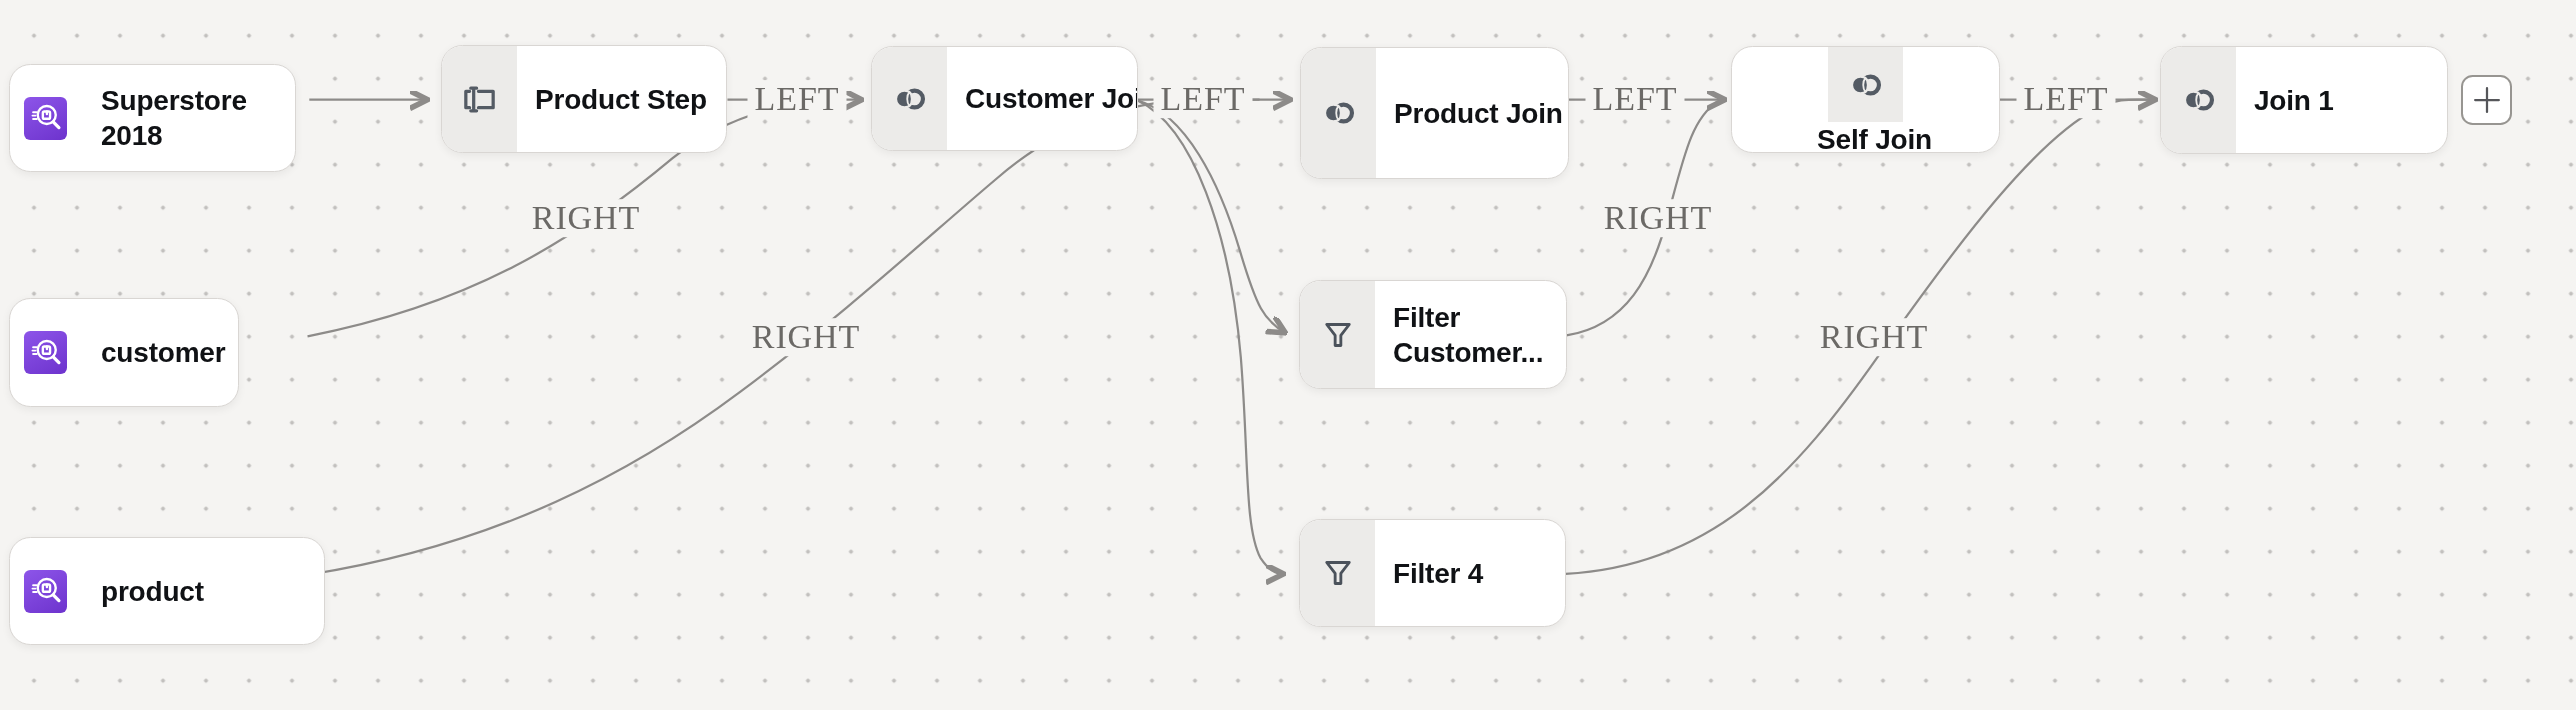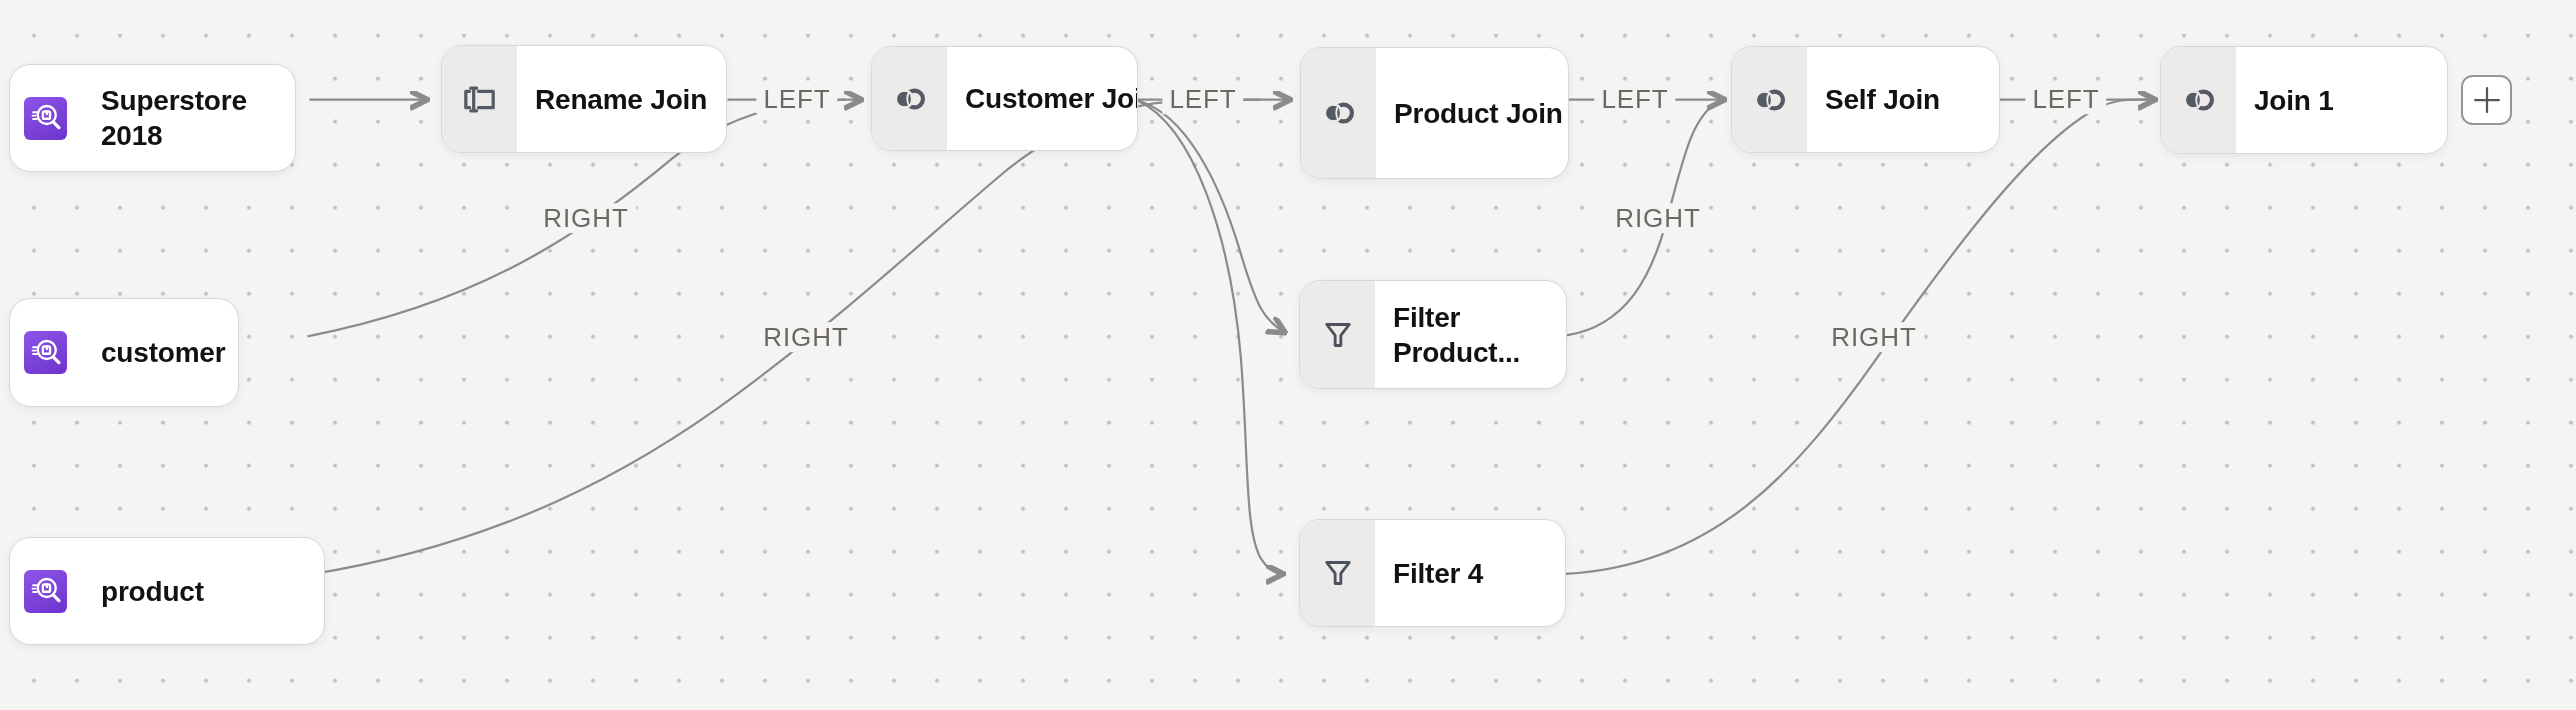--- a/index.html
+++ b/index.html
@@ -16,22 +16,22 @@
     background-image:radial-gradient(circle, #c2c0be 1.8px, transparent 2.3px);
     background-size:43px 43px;
     background-position:12.5px 14.2px;
   }
   svg.edges{ position:absolute; left:0; top:0; z-index:1; }
   svg.edges path, svg.edges line{ stroke:#8d8b89; stroke-width:2.5; fill:none; }
 
   .edge-label{
     position:absolute; z-index:2;
     transform:translate(-50%,-50%);
-    font-size:26px; color:#6b6966; letter-spacing:0.9px;
-    background:#f5f4f2; padding:1.8px 7.1px; line-height:1;
+    font-size:34px; color:#6b6966; letter-spacing:0.9px;
+    background:#f5f4f2; padding:1.8px 7.1px; line-height:1;font-family:Liberation Serif, serif;
   }
 
   .node{
     position:absolute; z-index:3;
     background:#ffffff;
     border:1.8px solid #d9d6d3;
     border-radius:21.4px;
     box-shadow:0 2.7px 9px rgba(0,0,0,0.06);
     display:flex; align-items:center;
     overflow:hidden;
@@ -69,21 +69,21 @@
     cursor:pointer;
   }
 
   
   #n-superstore { left:9px;  top:46px;  width:287px; height:108px; }
   #n-customer   { left:9px;  top:280px; width:230px; height:109px; }
   #n-product    { left:9px;  top:519px; width:316px; height:108px; }
   #n-rename     { left:441px; top:45px;  width:286px; height:108px; }
   #n-cjoin      { left:871px; top:46px;  width:267px; height:105px; }
   #n-pjoin      { left:1300px;top:47px;  width:269px; height:132px; }
-  #n-sjoin      { left:1731px;top:46px;  width:269px; height:107px; }
+  #n-sjoin      { left:1731px;top:46px;  width:269px; height:107px;flex-direction:column; }
   #n-join2      { left:2160px;top:46px;  width:288px; height:108px; }
   #n-fstd       { left:1299px;top:280px; width:268px; height:109px; }
   #n-f2         { left:1299px;top:519px; width:267px; height:108px; }
   #add-step     { left:2461px;top:75px; }
 
   
   #el-left-1 { left:797px;  top:99px; }
   #el-left-2 { left:1203px; top:99px; }
   #el-left-3 { left:1635px; top:99px; }
   #el-left-4 { left:2066px; top:99px; }
@@ -165,21 +165,21 @@
   </div>
 
   <div class="node transform" id="n-rename">
     <span class="icon-section">
       <svg width="41" height="41" viewBox="0 0 24 24" fill="none" stroke="#545b64" stroke-width="1.9" stroke-linecap="round" stroke-linejoin="round">
         <path d="M6.2 7.2 H4 V16.8 H6.2"></path>
         <path d="M8.6 5.4 V18.6 M6.9 5.4 H10.3 M6.9 18.6 H10.3"></path>
         <path d="M11.4 7.2 H20 V16.8 H11.4"></path>
       </svg>
     </span>
-    <span class="label">Rename Join</span>
+    <span class="label">Product Step</span>
   </div>
 
   <div class="node transform" id="n-cjoin">
     <span class="icon-section">
       <svg width="37" height="24" viewBox="0 0 44 28">
         <circle cx="28" cy="14" r="10" fill="none" stroke="#545b64" stroke-width="5"></circle>
         <circle cx="16" cy="14" r="10" fill="#545b64" stroke="#ecebe9" stroke-width="2.5"></circle>
         <path d="M22 5.6 C25.6 9.6 25.6 18.4 22 22.4 C18.4 18.4 18.4 9.6 22 5.6 Z" fill="#545b64" stroke="#ecebe9" stroke-width="2.2"></path>
       </svg>
     </span>
@@ -218,21 +218,21 @@
     </span>
     <span class="label">Join 1</span>
   </div>
 
   <div class="node transform wrap" id="n-fstd">
     <span class="icon-section">
       <svg width="36" height="36" viewBox="0 0 24 24" fill="none" stroke="#4b525b" stroke-width="1.9" stroke-linejoin="round" stroke-linecap="round">
         <path d="M4.5 5 H19.5 L13.9 12.3 V19 H10.1 V12.3 Z"></path>
       </svg>
     </span>
-    <span class="label">Filter Product...</span>
+    <span class="label">Filter Customer...</span>
   </div>
 
   <div class="node transform" id="n-f2">
     <span class="icon-section">
       <svg width="36" height="36" viewBox="0 0 24 24" fill="none" stroke="#4b525b" stroke-width="1.9" stroke-linejoin="round" stroke-linecap="round">
         <path d="M4.5 5 H19.5 L13.9 12.3 V19 H10.1 V12.3 Z"></path>
       </svg>
     </span>
     <span class="label">Filter 4</span>
   </div>

